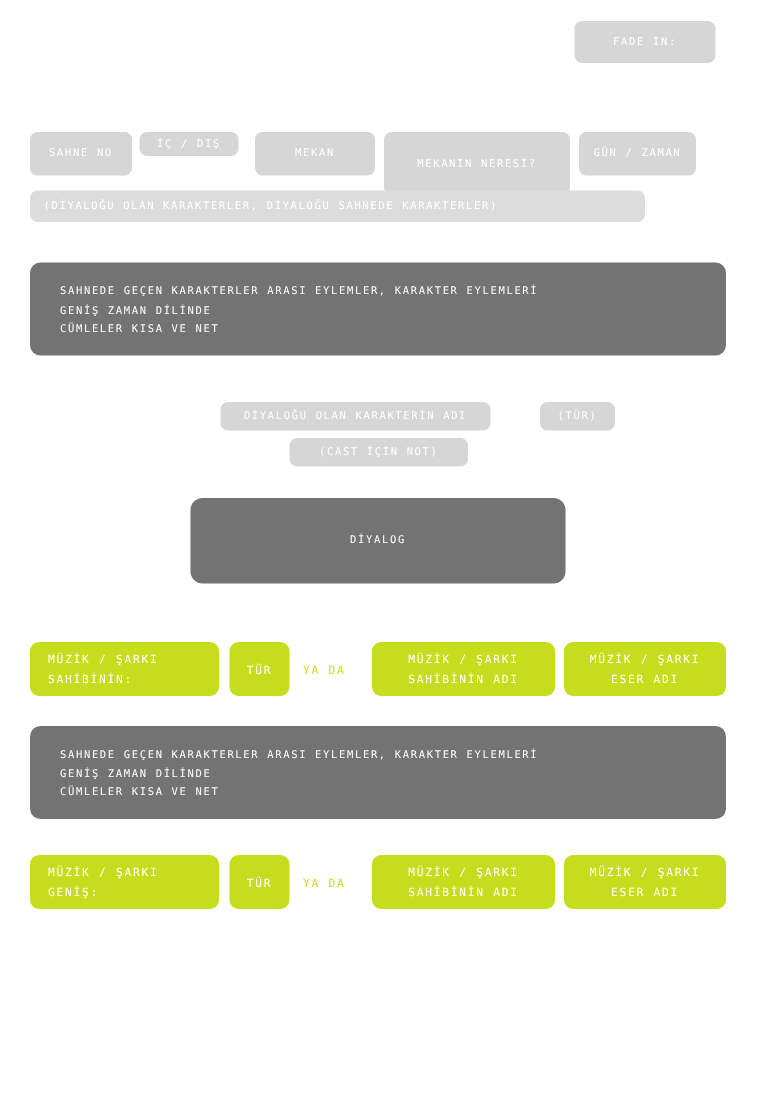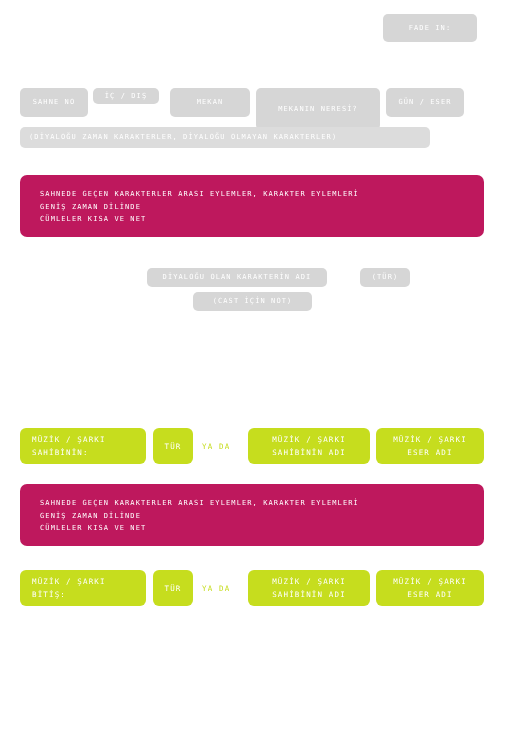--- a/index.html
+++ b/index.html
@@ -40,21 +40,21 @@
     padding: 0 6px;
     white-space: nowrap;
   }
 
   .chip.lighter {
     background: #dcdcdc;
   }
 
   .block {
     position: absolute;
-    background: #be185d;
+    background: #737373;
     border-radius: 7px;
     color: #ffffff;
     font-size: 7px;
     letter-spacing: 1.1px;
     line-height: 12.5px;
     box-sizing: border-box;
     padding: 13px 20px;
   }
 
   .block .line {
@@ -146,36 +146,37 @@
   <div class="chip" id="fade-in">FADE IN:</div>
 
   <div class="chip" id="sahne-no">SAHNE NO</div>
 
   <div class="chip" id="ic-dis">İÇ / DIŞ</div>
 
   <div class="chip" id="mekan">MEKAN</div>
 
   <div class="chip" id="mekanin-neresi">MEKANIN NERESİ?</div>
 
-  <div class="chip" id="gun-gece">GÜN / ESER</div>
-
-  <div class="chip lighter" id="karakterler">(DİYALOĞU ZAMAN KARAKTERLER, DİYALOĞU OLMAYAN KARAKTERLER)</div>
+  <div class="chip" id="gun-gece">GÜN / ZAMAN</div>
+
+  <div class="chip lighter" id="karakterler">(DİYALOĞU OLAN KARAKTERLER, DİYALOĞU SAHNEDE KARAKTERLER)</div>
 
   <div class="block" id="action-1">
     <span class="line">SAHNEDE GEÇEN KARAKTERLER ARASI EYLEMLER, KARAKTER EYLEMLERİ</span>
     <span class="line">GENİŞ ZAMAN DİLİNDE</span>
     <span class="line">CÜMLELER KISA VE NET</span>
   </div>
 
   <div class="chip" id="char-name">DİYALOĞU OLAN KARAKTERİN ADI</div>
 
   <div class="chip" id="char-tur">(TÜR)</div>
 
   <div class="chip" id="cast-note">(CAST İÇİN NOT)</div>
 
+  <div class="block" id="dialog">DİYALOG</div>
 
   <div class="green" id="m1-label">
     <span class="line">MÜZİK / ŞARKI</span>
     <span class="line">SAHİBİNİN:</span>
   </div>
 
   <div class="green centered" id="m1-tur">
     <span class="line">TÜR</span>
   </div>
 
@@ -192,21 +193,21 @@
   </div>
 
   <div class="block" id="action-2">
     <span class="line">SAHNEDE GEÇEN KARAKTERLER ARASI EYLEMLER, KARAKTER EYLEMLERİ</span>
     <span class="line">GENİŞ ZAMAN DİLİNDE</span>
     <span class="line">CÜMLELER KISA VE NET</span>
   </div>
 
   <div class="green" id="m2-label">
     <span class="line">MÜZİK / ŞARKI</span>
-    <span class="line">BİTİŞ:</span>
+    <span class="line">GENİŞ:</span>
   </div>
 
   <div class="green centered" id="m2-tur">
     <span class="line">TÜR</span>
   </div>
 
   <div class="yada" id="m2-yada">YA DA</div>
 
   <div class="green centered" id="m2-owner">
     <span class="line">MÜZİK / ŞARKI</span>

